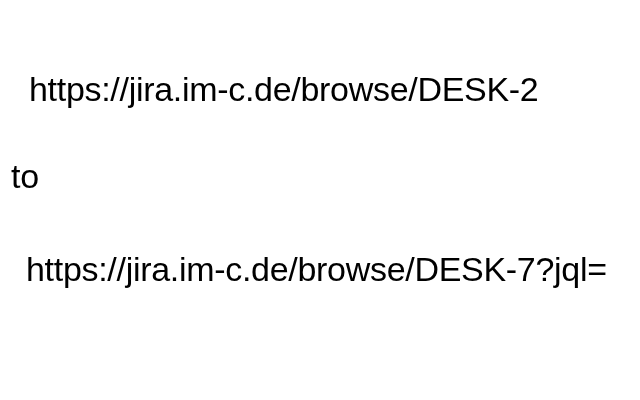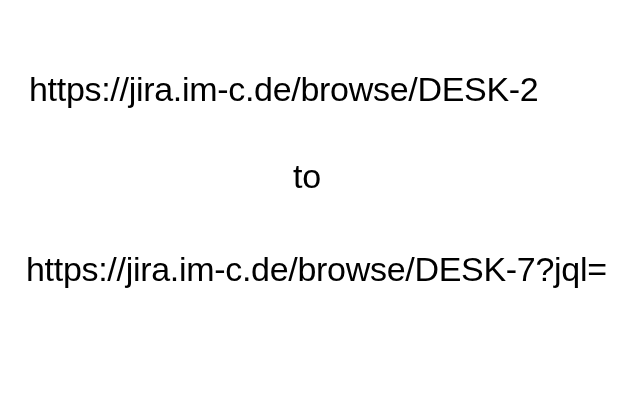--- a/index.html
+++ b/index.html
@@ -23,24 +23,23 @@
     font-size: 34px;
     line-height: 1;
     white-space: nowrap;
     letter-spacing: -0.3px;
   }
   .url-before {
     left: 29px;
     top: 72px;
   }
   .connector {
-    left: 0;
+    left: 11px;
     top: 159px;
     width: 614px;
-    text-align: center;
   }
   .url-after {
     left: 26px;
     top: 252px;
   }
 </style>
 </head>
 <body>
 
 <div class="text-line url-before">https://jira.im-c.de/browse/DESK-2</div>

